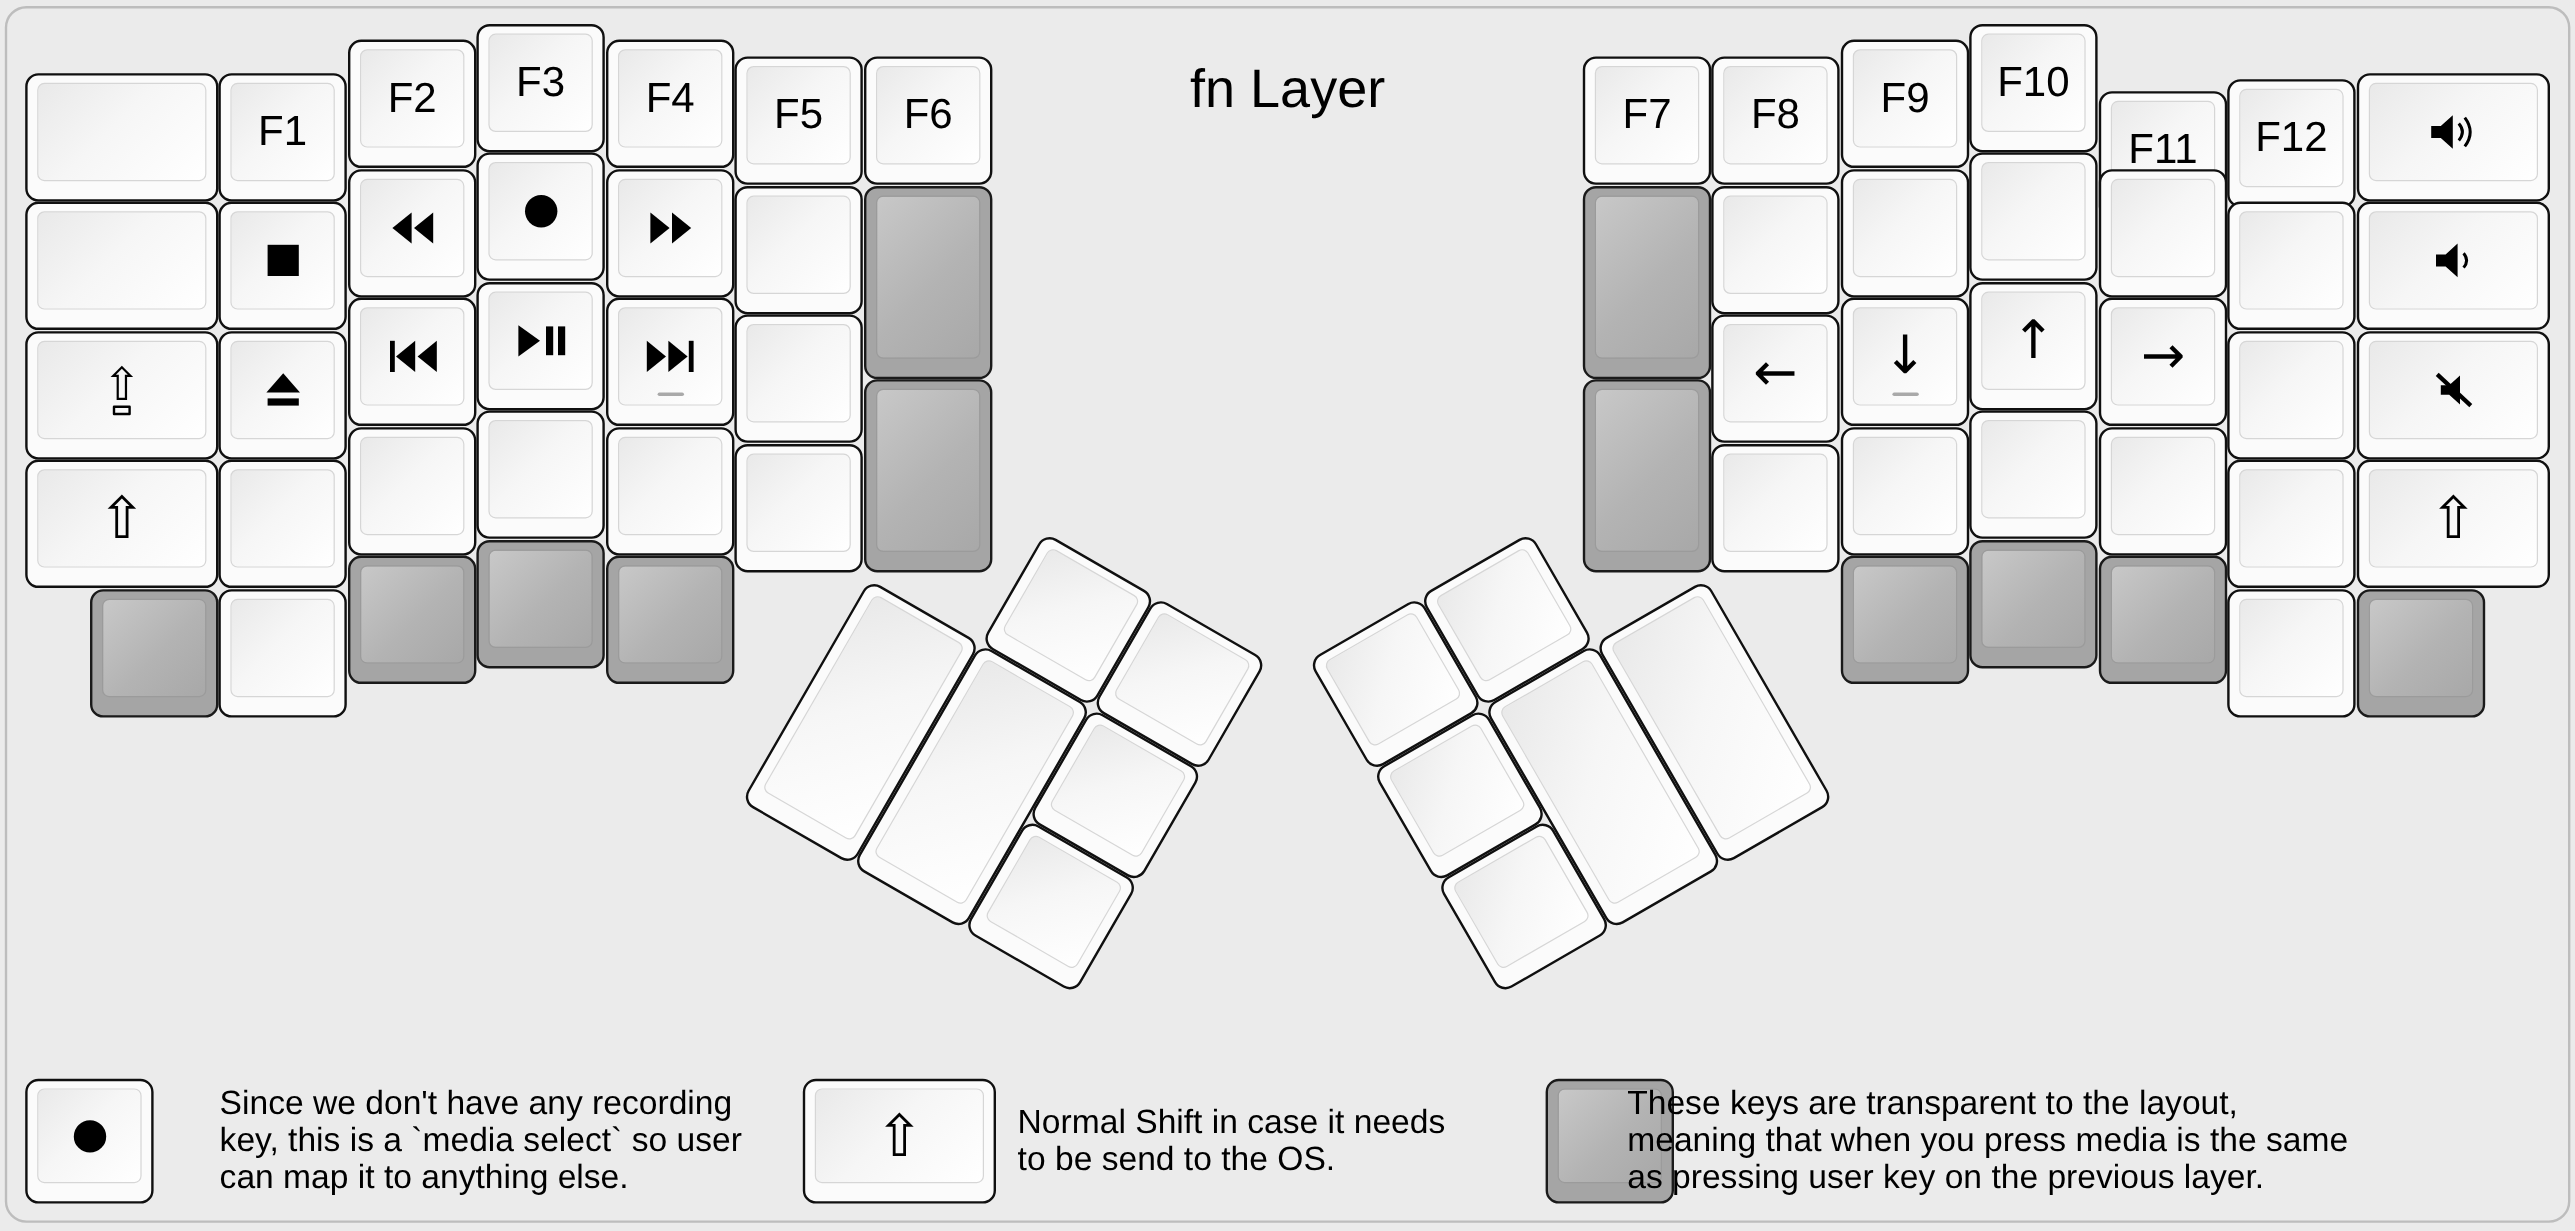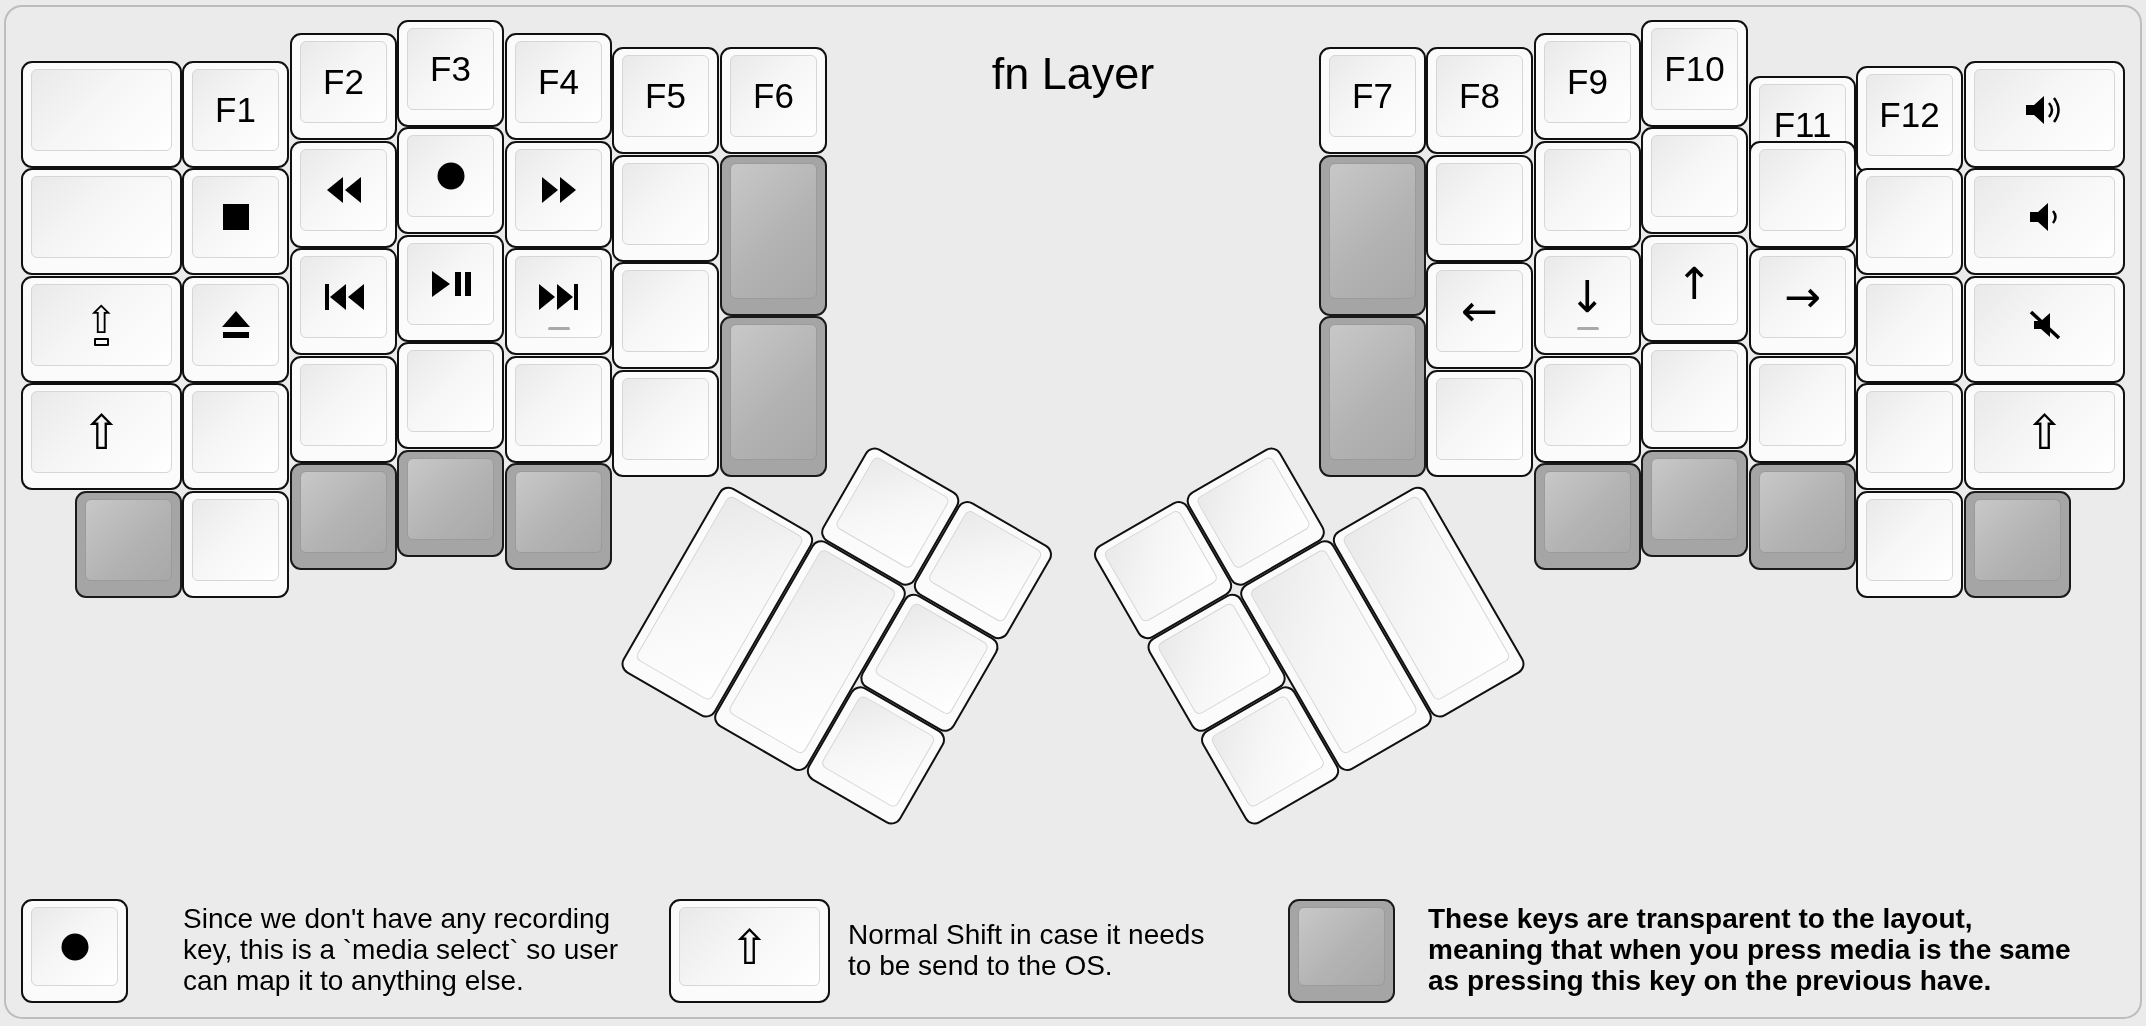--- a/index.html
+++ b/index.html
@@ -420,19 +420,19 @@
           </span>
         </div>
       </div>
       <div class="legend-text" style="left: 848px; top: 919px;">
         <div>Normal Shift in case it needs</div>
         <div>to be send to the OS.</div>
       </div>
       <div class="key g" style="left: 1288px; top: 899px; width: 107px; height: 104px;">
         <div class="cap"></div>
       </div>
-      <div class="legend-text" style="left: 1428px; top: 903px; font-weight: bold;">
+      <div class="legend-text" style="left: 1356px; top: 903px;">
         <div>These keys are transparent to the layout,</div>
         <div>meaning that when you press media is the same</div>
-        <div>as pressing this key on the previous have.</div>
+        <div>as pressing user key on the previous layer.</div>
       </div>
     </div>
 </div>
 
 </body></html>

